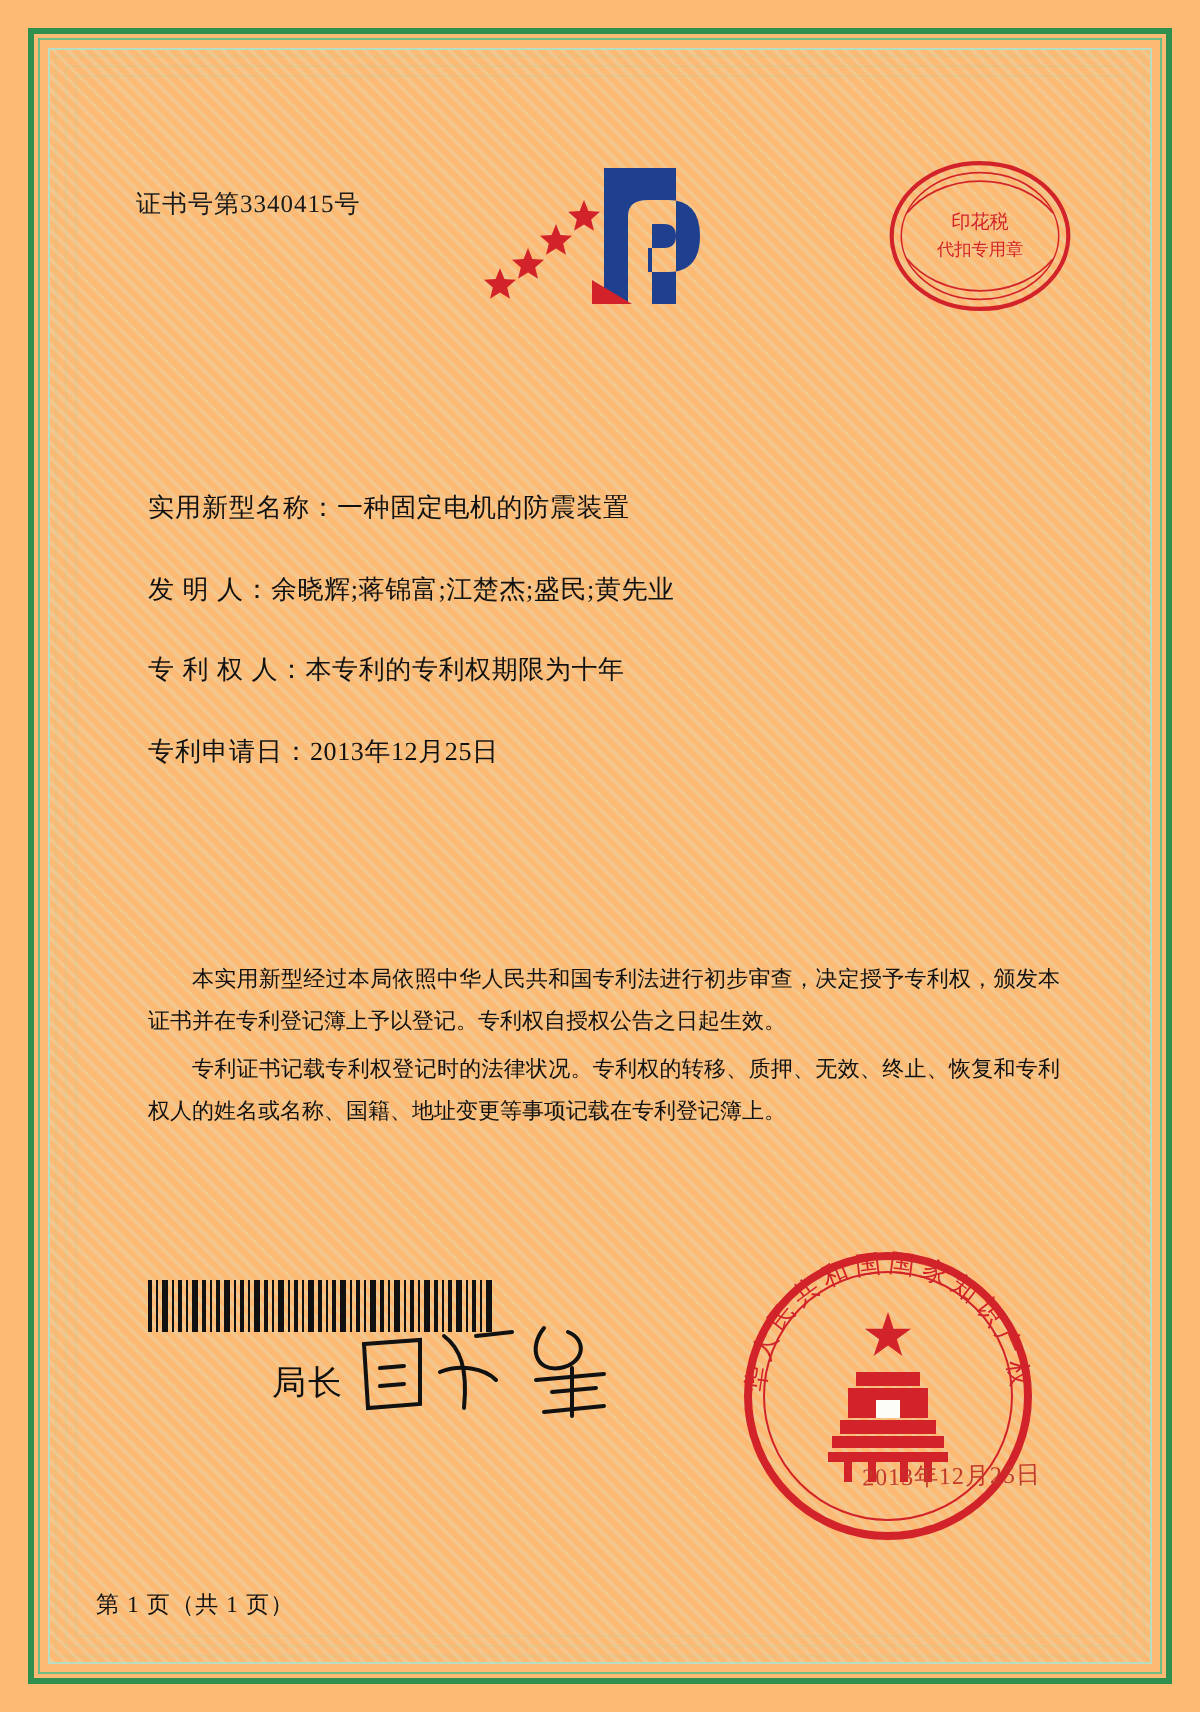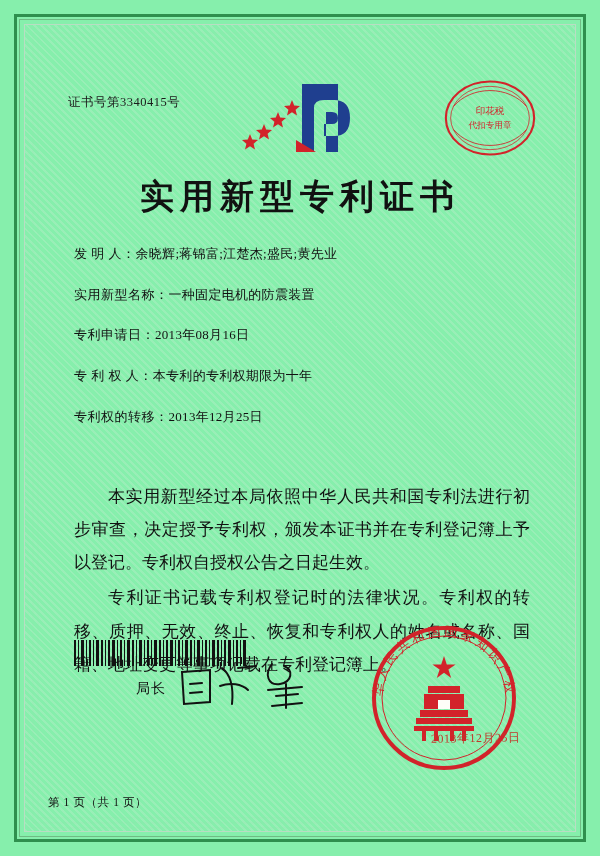--- a/index.html
+++ b/index.html
@@ -11,21 +11,21 @@
     width: 600px;
     height: 856px;
     font-family: "Liberation Serif", serif;
     overflow: hidden;
   }
 
   .page {
     position: relative;
     width: 600px;
     height: 856px;
-    background: #86efac;
+    background: #fdba74;
     box-sizing: border-box;
   }
 
   
   .border-outer {
     position: absolute;
     left: 14px;
     top: 14px;
     right: 14px;
     bottom: 14px;
@@ -133,21 +133,21 @@
   .field-value {
     display: inline-block;
     letter-spacing: 0.3px;
   }
 
   .body-text {
     position: absolute;
     left: 26px;
     right: 22px;
     top: 440px;
-    font-size: 17px;
+    font-size: 11px;
     line-height: 1.95;
     color: #111;
     text-align: justify;
   }
   .body-text p {
     margin: 0 0 2px 0;
     text-indent: 2em;
   }
 
   
@@ -157,21 +157,21 @@
     top: 600px;
     width: 175px;
     height: 26px;
   }
 
   
   .director {
     position: absolute;
     left: 88px;
     top: 640px;
-    font-size: 14px;
+    font-size: 17px;
     color: #111;
     letter-spacing: 1px;
   }
   .signature {
     position: absolute;
     left: 128px;
     top: 618px;
     width: 135px;
     height: 56px;
   }
@@ -242,37 +242,33 @@
       <ellipse cx="50" cy="50" rx="46" ry="38" fill="none" stroke="#d2232a" stroke-width="2.2"></ellipse>
       <ellipse cx="50" cy="50" rx="41" ry="33" fill="none" stroke="#d2232a" stroke-width="0.8"></ellipse>
       <text x="50" y="46" font-size="10" fill="#d2232a" text-anchor="middle" font-family="Liberation Serif, serif">印花税</text>
       <text x="50" y="60" font-size="9" fill="#d2232a" text-anchor="middle" font-family="Liberation Serif, serif">代扣专用章</text>
       <g fill="none" stroke="#d2232a" stroke-width="0.9">
         <path d="M12 38 A46 38 0 0 1 88 38"></path>
         <path d="M12 62 A46 38 0 0 0 88 62"></path>
       </g>
     </svg>
 
-    <div class="title">实用新型专利证书</div>
 
     <div class="fields">
-      <div class="field-row">
-        <span class="field-label">发 明 人：</span><span class="field-value">余晓辉;蒋锦富;江楚杰;盛民;黄先业</span>
-      </div>
       <div class="field-row">
         <span class="field-label">实用新型名称：</span><span class="field-value">一种固定电机的防震装置</span>
       </div>
       <div class="field-row">
-        <span class="field-label">专利申请日：</span><span class="field-value">2013年08月16日</span>
+        <span class="field-label">发 明 人：</span><span class="field-value">余晓辉;蒋锦富;江楚杰;盛民;黄先业</span>
       </div>
       <div class="field-row">
         <span class="field-label">专 利 权 人：</span><span class="field-value">本专利的专利权期限为十年</span>
       </div>
       <div class="field-row">
-        <span class="field-label">专利权的转移：</span><span class="field-value">2013年12月25日</span>
+        <span class="field-label">专利申请日：</span><span class="field-value">2013年12月25日</span>
       </div>
     </div>
 
     <div class="body-text">
       <p>本实用新型经过本局依照中华人民共和国专利法进行初步审查，决定授予专利权，颁发本证书并在专利登记簿上予以登记。专利权自授权公告之日起生效。</p>
       <p>专利证书记载专利权登记时的法律状况。专利权的转移、质押、无效、终止、恢复和专利权人的姓名或名称、国籍、地址变更等事项记载在专利登记簿上。</p>
     </div>
 
     <svg class="barcode" viewBox="0 0 175 26" preserveAspectRatio="none">
       <g fill="#111">

